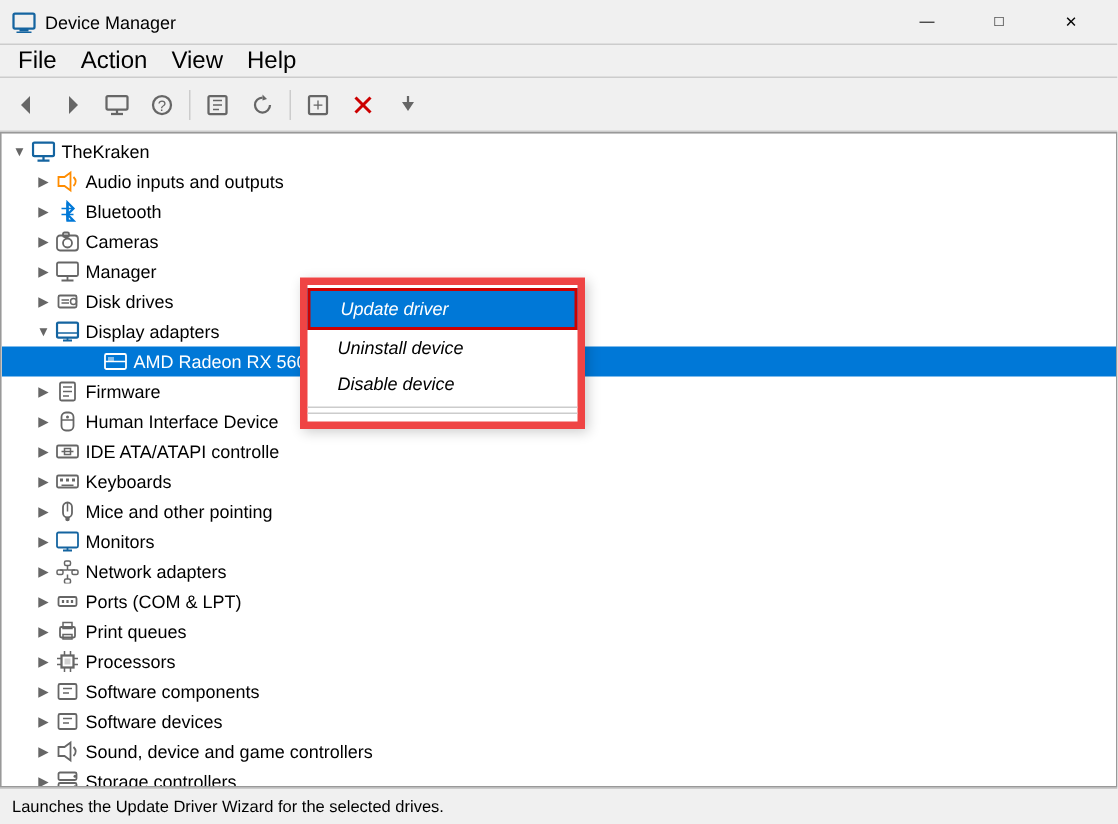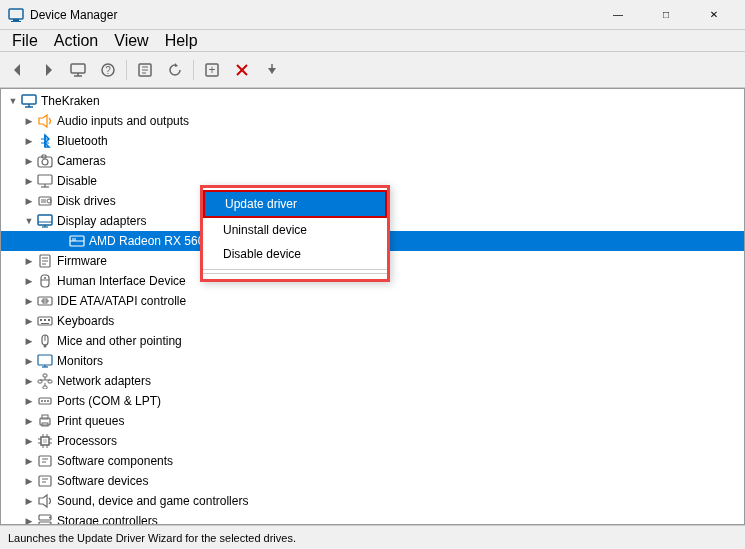--- a/index.html
+++ b/index.html
@@ -155,27 +155,28 @@
       display: flex;
       align-items: center;
       padding: 0 8px;
       font-size: 11px;
     }
 
     
     .context-menu {
       position: absolute;
       background: white;
-      border: 3px solid #ef4444;
+      border: 5px solid #ef4444;
       box-shadow: 2px 2px 8px rgba(0,0,0,0.2);
       z-index: 100;
       min-width: 190px;
       padding: 2px 0;
       left: 200px;
       top: 185px;
+      font-style: italic;
     }
     .context-menu-item {
       padding: 5px 20px;
       cursor: pointer;
       font-size: 12px;
       display: flex;
       align-items: center;
     }
     .context-menu-item.highlighted {
       background: #0078d7;
@@ -336,21 +337,21 @@
 
     <div class="tree-item indent-1">
       <span class="tree-toggle">▶</span>
       <span class="tree-icon">
         <svg width="16" height="16" viewBox="0 0 16 16">
           <rect x="1" y="2" width="14" height="9" rx="1" fill="none" stroke="#666" stroke-width="1.2"></rect>
           <line x1="8" y1="11" x2="8" y2="14" stroke="#666" stroke-width="1.2"></line>
           <line x1="4" y1="14" x2="12" y2="14" stroke="#666" stroke-width="1.2"></line>
         </svg>
       </span>
-      <span class="tree-label">Disable</span>
+      <span class="tree-label">Manager</span>
     </div>
 
     <div class="tree-item indent-1">
       <span class="tree-toggle">▶</span>
       <span class="tree-icon">
         <svg width="16" height="16" viewBox="0 0 16 16">
           <rect x="2" y="4" width="12" height="8" rx="1" fill="none" stroke="#666" stroke-width="1.2"></rect>
           <circle cx="12" cy="8" r="2" fill="none" stroke="#666" stroke-width="1"></circle>
           <line x1="4" y1="7" x2="9" y2="7" stroke="#666" stroke-width="1"></line>
           <line x1="4" y1="9" x2="9" y2="9" stroke="#666" stroke-width="1"></line>

